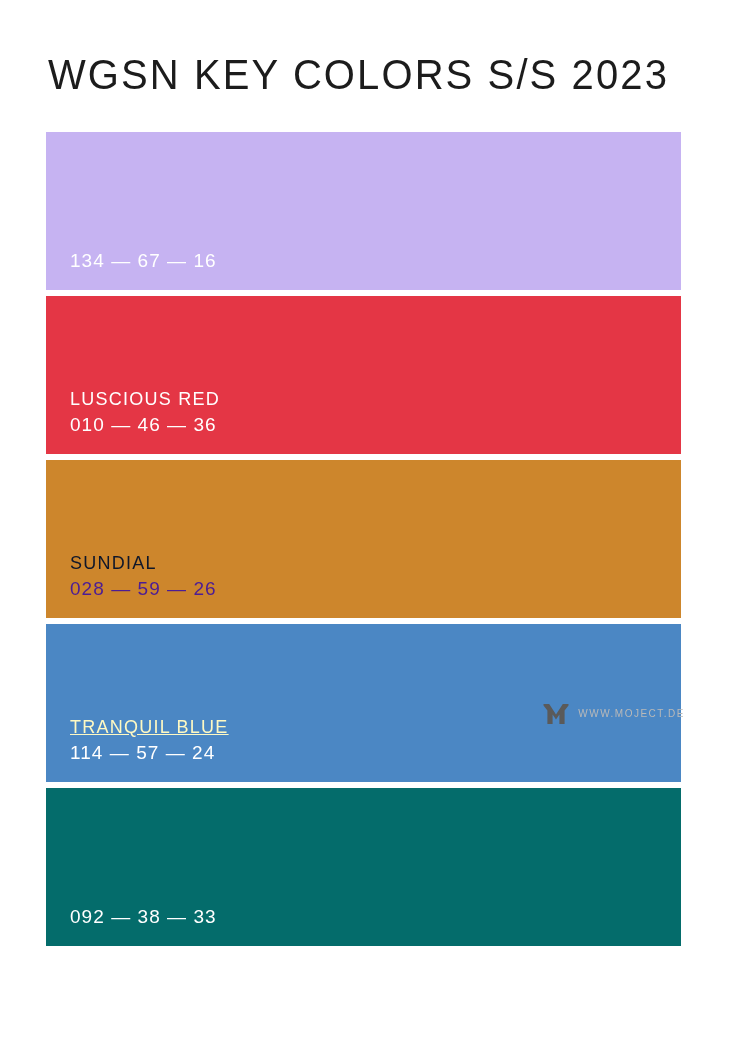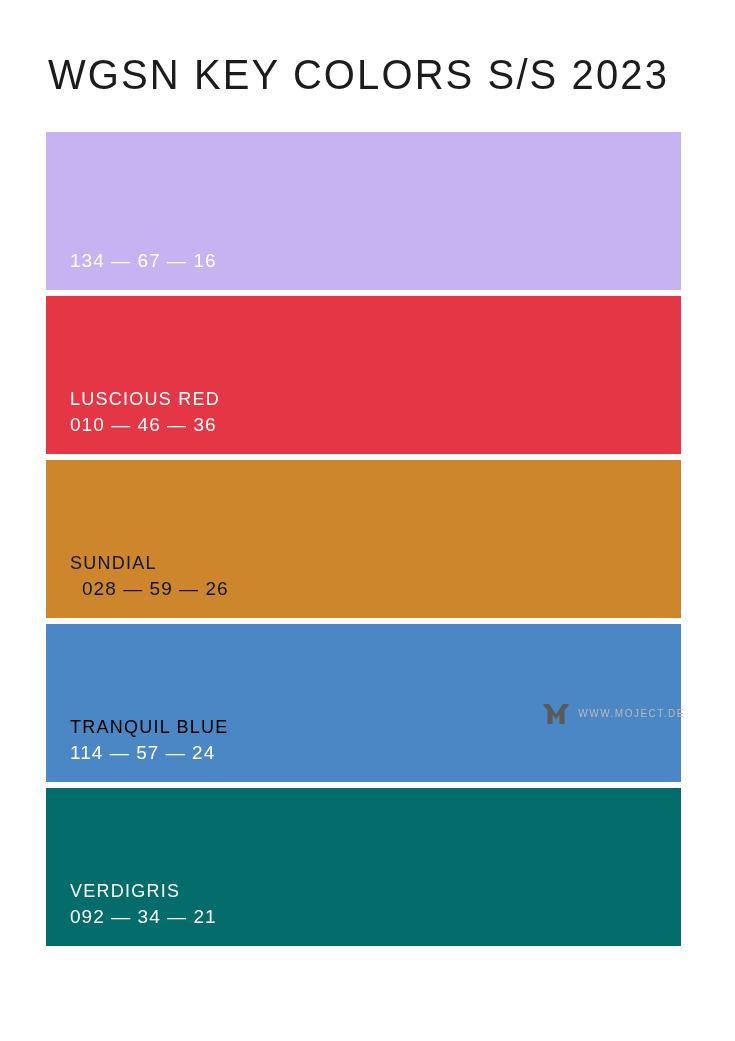--- a/index.html
+++ b/index.html
@@ -127,31 +127,30 @@
       <span class="swatch-code" style="color: rgb(255, 255, 255);">134 — 67 — 16</span>
     </div>
 
     <div class="swatch" style="background-color: rgb(228, 54, 69);">
       <span class="swatch-name" style="color: rgb(255, 255, 255);">LUSCIOUS RED</span>
       <span class="swatch-code" style="color: rgb(255, 255, 255);">010 — 46 — 36</span>
     </div>
 
     <div class="swatch" style="background-color: rgb(205, 134, 44);">
       <span class="swatch-name" style="color: #0f172a;">SUNDIAL</span>
-      <span class="swatch-code" style="color: #0f172a; margin-left: 12px;">028 — 59 — 26</span>
+      <span class="swatch-code" style="color: #4c1d95;">028 — 59 — 26</span>
     </div>
 
     <div class="swatch" style="background-color: rgb(75, 135, 196);">
-      <span class="swatch-name" style="color: #000000;">TRANQUIL BLUE</span>
+      <span class="swatch-name" style="color: #fef9c3; text-decoration: underline;">TRANQUIL BLUE</span>
       <span class="swatch-code" style="color: rgb(255, 255, 255);">114 — 57 — 24</span>
     </div>
 
     <div class="swatch" style="background-color: rgb(4, 108, 107);">
-      <span class="swatch-name" style="color: rgb(255, 255, 255);">VERDIGRIS</span>
-      <span class="swatch-code" style="color: rgb(255, 255, 255);">092 — 34 — 21</span>
+      <span class="swatch-code" style="color: rgb(255, 255, 255);">092 — 38 — 33</span>
     </div>
 
   </div>
 
   <div class="footer">
     <svg class="footer-logo" viewBox="0 0 26 24">
       <path d="M0.5 2.0 L6.2 2.0 L13.0 12.6 L19.8 2.0 L25.5 2.0 L25.5 3.4 L21.6 8.6 L21.6 22.0 L16.4 22.0 L16.4 12.4 L13.0 17.6 L9.6 12.4 L9.6 22.0 L4.4 22.0 L4.4 8.6 L0.5 3.4 Z" fill="#5a5a5a"></path>
     </svg>
     <span class="footer-url" style="color: rgb(185, 185, 185);">WWW.MOJECT.DE</span>
   </div>

